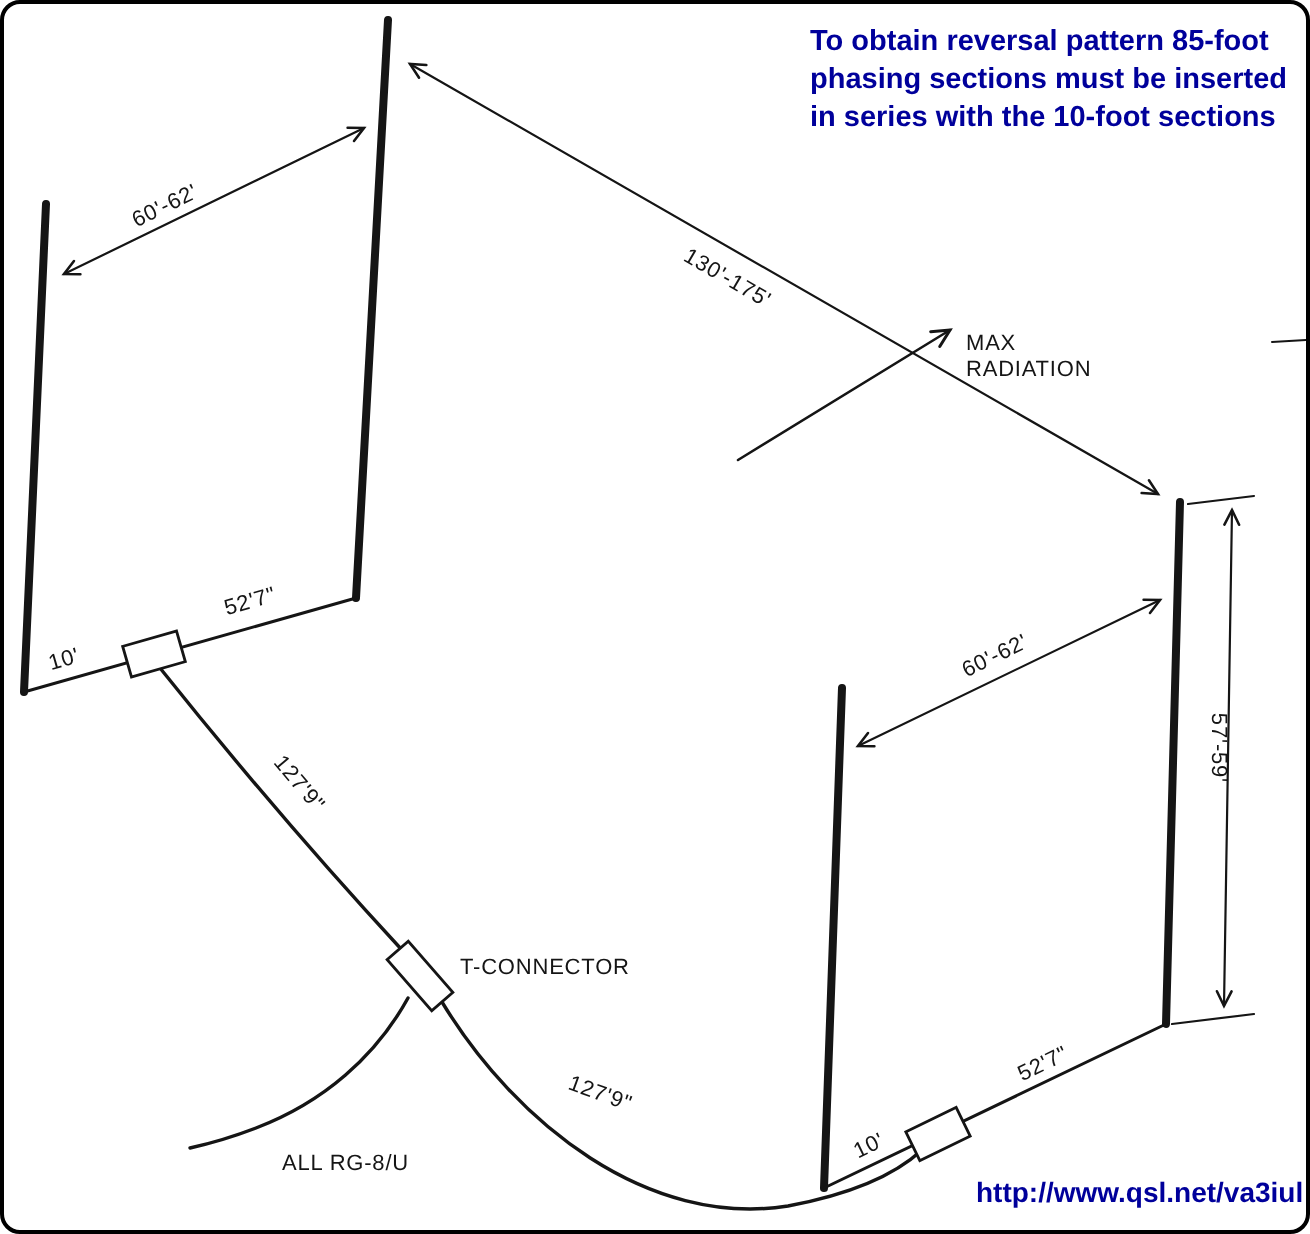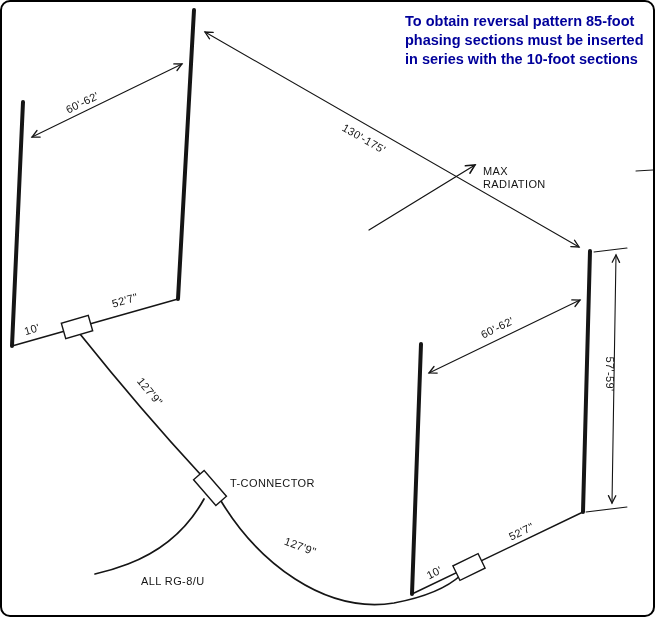--- a/index.html
+++ b/index.html
@@ -96,14 +96,15 @@
       <text class="lbl" x="604" y="372" text-anchor="middle" transform="rotate(90,604,372)">57'-59'</text>
     </g>
   </svg>
 
   <div class="note">
     <div>To obtain reversal pattern 85-foot</div>
     <div>phasing sections must be inserted</div>
     <div>in series with the 10-foot sections</div>
   </div>
 
+  <div class="url">http://www.qsl.net/va3iul</div>
 
 </div>
 
 </body></html>

